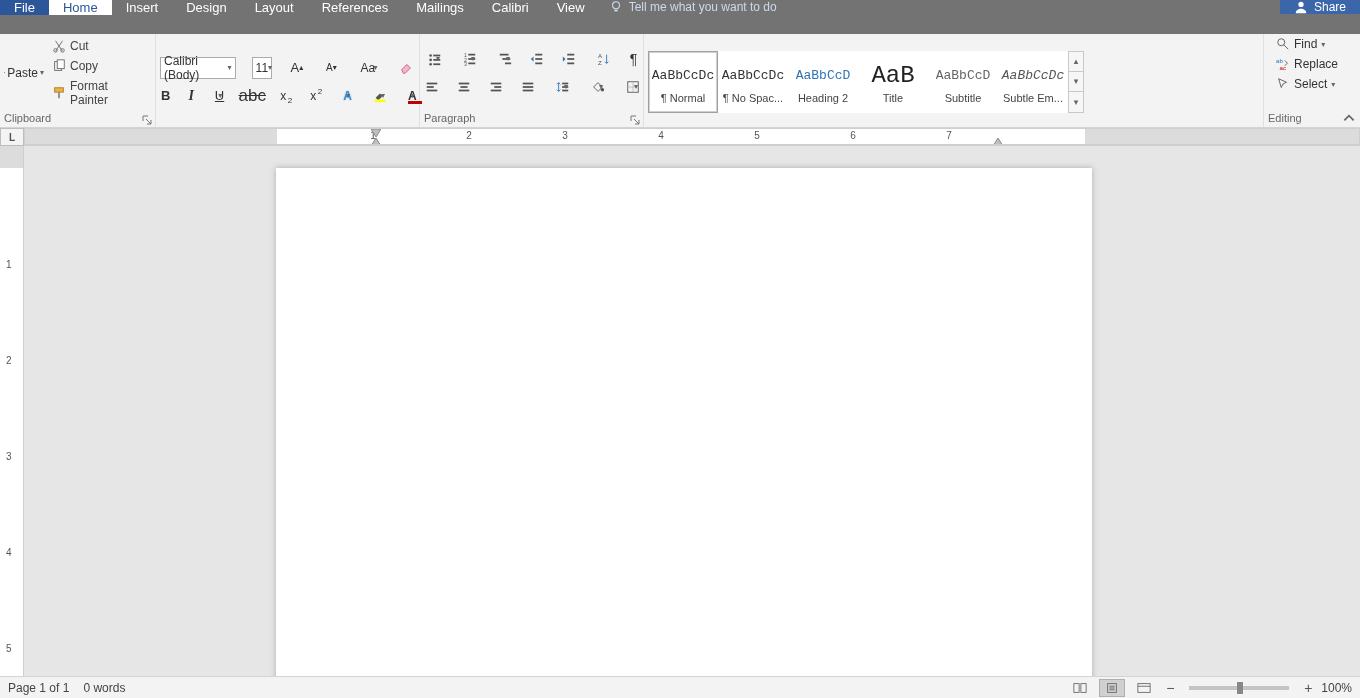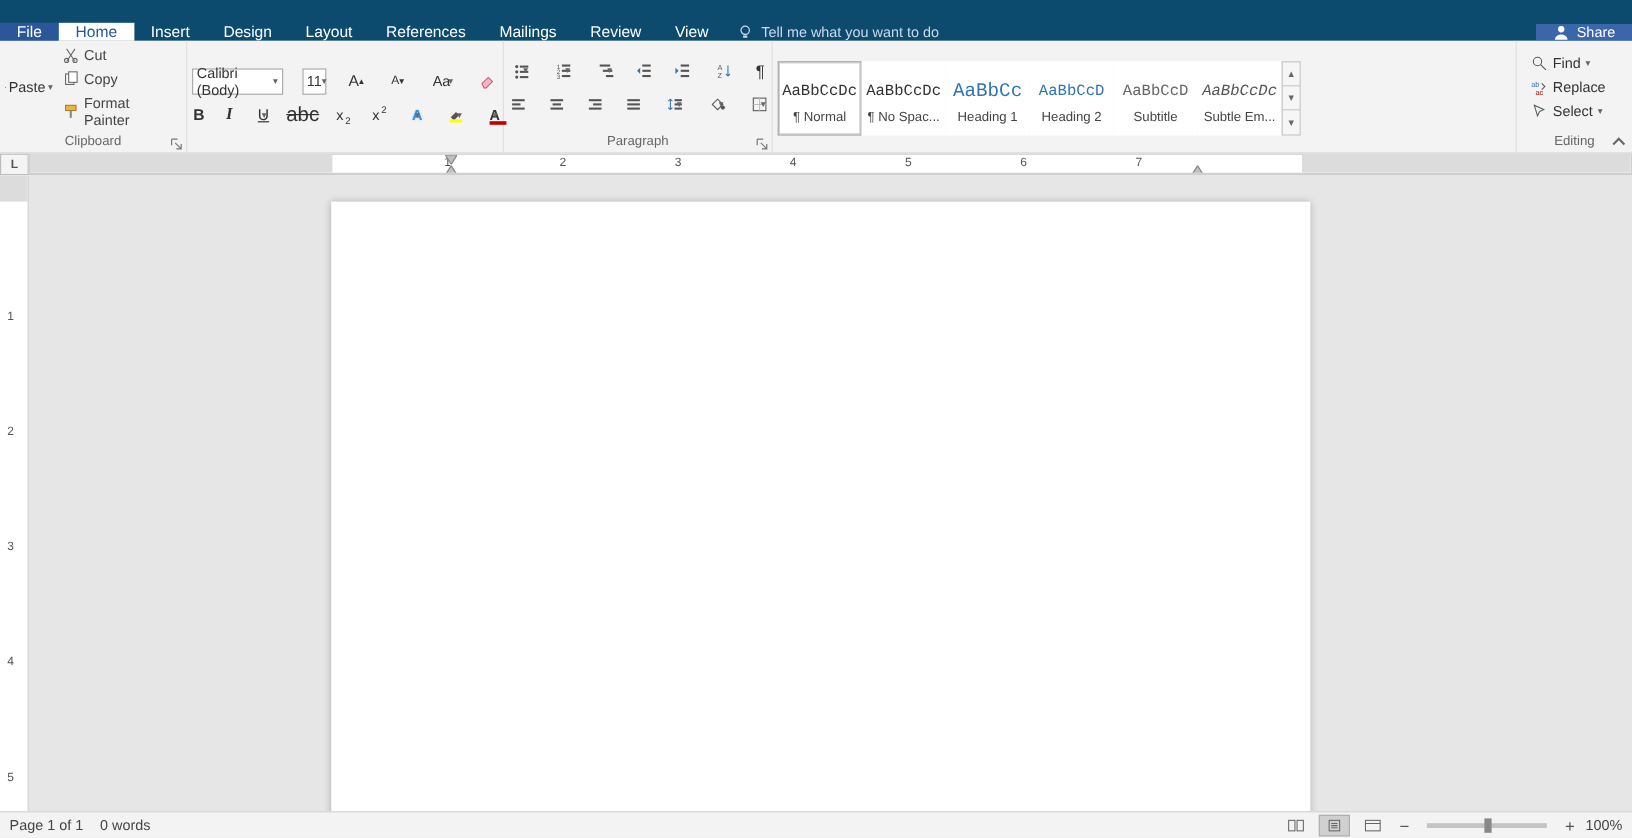--- a/index.html
+++ b/index.html
@@ -1,32 +1,32 @@
 <!DOCTYPE html>
 <html><head>
 <meta charset="utf-8">
 <style>
 * { box-sizing: border-box; margin: 0; padding: 0; font-family: "Segoe UI", Arial, sans-serif; }
 body { width: 1360px; height: 698px; background: #e6e6e6; overflow: hidden; font-size: 12px; color: #333; }
 
 
-.titlebar { height: 34px; background: #0c4a6e; display: flex; align-items: flex-end; color: #fff; }
+.titlebar { height: 34px; background: #737373; display: flex; align-items: flex-start; color: #fff; }
 .tab { padding: 0 14px; display: flex; align-items: center; font-size: 13px; cursor: pointer; }
 .tab.file { background: #2b579a; }
 .tab.active { background: #fff; color: #2b579a; }
 .tellme { display: flex; align-items: center; gap: 6px; color: #cdd9ec; padding: 0 10px; flex: 0 0 auto; }
 .spacer { flex: 1; }
 .share { background: #3b67aa; padding: 0 14px; display: flex; align-items: center; gap: 6px; cursor:pointer;}
 .share svg, .tellme svg { width:14px; height:14px; }
 
 
 .ribbon { height: 94px; background: #f3f3f3; border-bottom: 1px solid #d4d4d4; display: flex; position: relative; }
 .group { border-right: 1px solid #e0e0e0; display: flex; flex-direction: column; height: 100%; }
 .group-body { flex: 1; display: flex; align-items: stretch; padding: 2px 4px 0 4px; gap: 2px; }
-.group-label { height: 18px; font-size: 11px; color: #666; text-align: center; position: relative; padding: 0 4px; display:flex; align-items:center; justify-content:center;}
+.group-label { height: 18px; font-size: 11px; color: #666; text-align: center; position: relative; padding: 0 4px; display:flex; align-items:center; justify-content:flex-start;}
 .group-label .launcher { position: absolute; right: 2px; bottom: 1px; width: 12px; height: 12px; display:flex; align-items:center; justify-content:center; cursor:pointer;}
 .launcher svg { width:10px; height:10px; }
 .collapse-ribbon { position:absolute; right:4px; bottom:2px; width:14px; height:14px; cursor:pointer; display:flex; align-items:center; justify-content:center;}
 
 
 .clipboard .paste-big { width: 40px; display: flex; flex-direction: row; align-items: center; justify-content: center; gap: 2px; cursor:pointer; }
 .clipboard .side { display: flex; flex-direction: column; justify-content: center; gap: 4px; padding-left: 4px; }
 .clip-item { display: flex; align-items: center; gap: 4px; font-size: 12px; color: #444; cursor:pointer; padding: 1px 2px;}
 .clip-item svg { width:14px; height:14px; }
 
@@ -63,21 +63,21 @@
 .style-preview.blue { color:#2e74b5; }
 .style-preview.big { font-size:24px; color:#222; font-weight:300;}
 .style-preview.gray { color:#666; }
 .style-preview.italic { font-style:italic; color:#555;}
 .style-name { font-size:11px; color:#444; white-space:nowrap; overflow:hidden; text-overflow:ellipsis; max-width:66px; text-align:center;}
 .style-scrolls { width:16px; display:flex; flex-direction:column; border:1px solid #c8c8c8; background:#f6f6f6;}
 .style-scrolls div { height:20px; display:flex; align-items:center; justify-content:center; border-bottom:1px solid #c8c8c8; cursor:pointer; font-size:9px; color:#666;}
 .style-scrolls div:last-child { border-bottom:none; }
 
 
-.editing-col { display:flex; flex-direction:column; justify-content:center; gap:4px; padding:0 6px;}
+.editing-col { display:flex; flex-direction:column; justify-content:flex-start; gap:4px; padding:0 6px;}
 .edit-item { display:flex; align-items:center; gap:4px; font-size:12px; cursor:pointer; padding:1px 2px;}
 .edit-item svg { width:14px; height:14px; }
 
 
 .ruler-row { height:18px; background:#e6e6e6; display:flex; border-bottom:1px solid #cfcfcf;}
 .ruler-corner { width:24px; height:18px; background:#f4f4f4; border:1px solid #bdbdbd; display:flex; align-items:center; justify-content:center; font-size:10px; font-weight:bold; color:#555; cursor:pointer;}
 .hruler { flex:1; position:relative; background:#fff; border:1px solid #cfcfcf; margin-left:0; overflow:hidden;}
 .hruler .shade-left { position:absolute; left:0; top:0; bottom:0; width:252px; background:#dcdcdc;}
 .hruler .shade-right { position:absolute; right:0; top:0; bottom:0; width:274px; background:#dcdcdc;}
 .hruler .tick-num { position:absolute; top:1px; font-size:10px; color:#555; transform:translateX(-50%);}
@@ -112,21 +112,21 @@
 <body>
 
 <div class="titlebar">
   <div class="tab file">File</div>
   <div class="tab active">Home</div>
   <div class="tab">Insert</div>
   <div class="tab">Design</div>
   <div class="tab">Layout</div>
   <div class="tab">References</div>
   <div class="tab">Mailings</div>
-  <div class="tab">Review</div>
+  <div class="tab">Calibri</div>
   <div class="tab">View</div>
   <div class="tellme">
     <svg viewBox="0 0 16 16">
         <circle cx="8" cy="6" r="4" fill="none" stroke="#cdd9ec" stroke-width="1.2"></circle>
         <path d="M6 11h4v2H6z" fill="#cdd9ec"></path>
       </svg>
     <span>Tell me what you want to do</span>
   </div>
   <div class="spacer"></div>
   <div class="share">
@@ -388,26 +388,26 @@
     <div class="group-body styles-body">
       <div class="style-tile selected">
         <div class="style-preview">AaBbCcDc</div>
         <div class="style-name">¶ Normal</div>
       </div>
       <div class="style-tile framed">
         <div class="style-preview">AaBbCcDc</div>
         <div class="style-name">¶ No Spac...</div>
       </div>
       <div class="style-tile framed">
-        <div class="style-preview blue" style="font-size:16px">AaBbCc</div>
-        <div class="style-name">Heading 1</div>
-      </div>
-      <div class="style-tile framed">
         <div class="style-preview blue">AaBbCcD</div>
         <div class="style-name">Heading 2</div>
+      </div>
+      <div class="style-tile framed">
+        <div class="style-preview big">AaB</div>
+        <div class="style-name">Title</div>
       </div>
       <div class="style-tile framed">
         <div class="style-preview gray">AaBbCcD</div>
         <div class="style-name">Subtitle</div>
       </div>
       <div class="style-tile framed">
         <div class="style-preview italic">AaBbCcDc</div>
         <div class="style-name">Subtle Em...</div>
       </div>
       <div class="style-scrolls">

